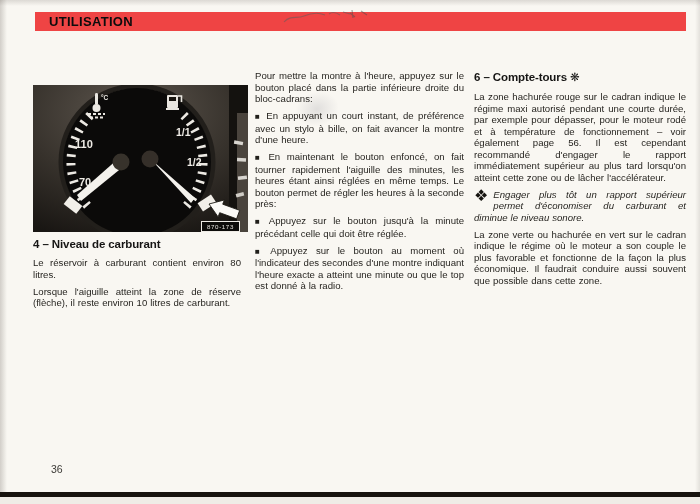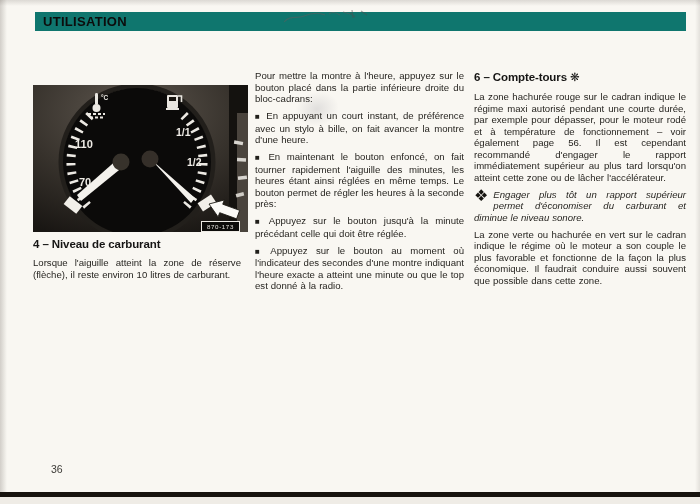--- a/index.html
+++ b/index.html
@@ -12,22 +12,22 @@
     background:linear-gradient(to right,rgba(70,62,55,.22),rgba(70,62,55,0));}
   .edge-top{position:absolute;left:0;top:0;right:0;height:6px;
     background:linear-gradient(to bottom,rgba(70,62,55,.16),rgba(70,62,55,0));}
   .edge-right{position:absolute;right:0;top:0;bottom:0;width:5px;
     background:linear-gradient(to left,rgba(70,62,55,.12),rgba(70,62,55,0));}
   .bottom-bar{position:absolute;left:0;top:492px;width:700px;height:5px;background:#17130e;}
   .bottom-paper{position:absolute;left:0;top:497px;width:700px;height:7px;background:#efece6;}
 
   
   .header-bar{position:absolute;left:35px;top:12px;width:651px;height:19px;
-    background:#0f766e;color:#0c0c0c;font-size:13px;font-weight:bold;
-    line-height:19px;padding-left:8px;box-sizing:border-box;letter-spacing:.3px;}
+    background:#ef4444;color:#0c0c0c;font-size:13px;font-weight:bold;
+    line-height:19px;padding-left:14px;box-sizing:border-box;letter-spacing:.3px;}
   .scribble{position:absolute;left:278px;top:4px;width:100px;height:26px;pointer-events:none;}
 
   
   .figure{position:absolute;left:33px;top:85px;width:215px;height:147px;}
   .figure svg{display:block;}
 
   
   .col{position:absolute;color:#211f1b;}
   .col1{left:33px;top:238px;width:208px;}
   .col2{left:255px;top:70px;width:209px;}
@@ -122,20 +122,21 @@
         <rect x="168.5" y="136.5" width="38" height="10" fill="#0d0c0a" stroke="#efece6" stroke-width="1"></rect>
         <text x="187.5" y="144" font-size="6.2" fill="#e8e5df" text-anchor="middle" letter-spacing="0.6">870-173</text>
       </g>
     </svg>
   </div>
 
   <div class="smudge"></div>
 
   <div class="col col1">
     <h2>4 – Niveau de carburant</h2>
+    <p>Le réservoir à carburant contient environ 80 litres.</p>
     <p>Lorsque l'aiguille atteint la zone de réserve (flèche), il reste environ 10 litres de carburant.</p>
   </div>
 
   <div class="col col2">
     <p>Pour mettre la montre à l'heure, appuyez sur le bouton placé dans la partie inférieure droite du bloc-cadrans:</p>
     <p class="bullet"><span class="sq">■</span><span>En appuyant un court instant, de préférence avec un stylo à bille, on fait avancer la montre d'une heure.</span></p>
     <p class="bullet"><span class="sq">■</span><span>En maintenant le bouton enfoncé, on fait tourner rapidement l'aiguille des minutes, les heures étant ainsi réglées en même temps. Le bouton permet de régler les heures à la seconde près:</span></p>
     <p class="bullet"><span class="sq">■</span><span>Appuyez sur le bouton jusqu'à la minute précédant celle qui doit être réglée.</span></p>
     <p class="bullet"><span class="sq">■</span><span>Appuyez sur le bouton au moment où l'indicateur des secondes d'une montre indiquant l'heure exacte a atteint une minute ou que le top est donné à la radio.</span></p>
   </div>

